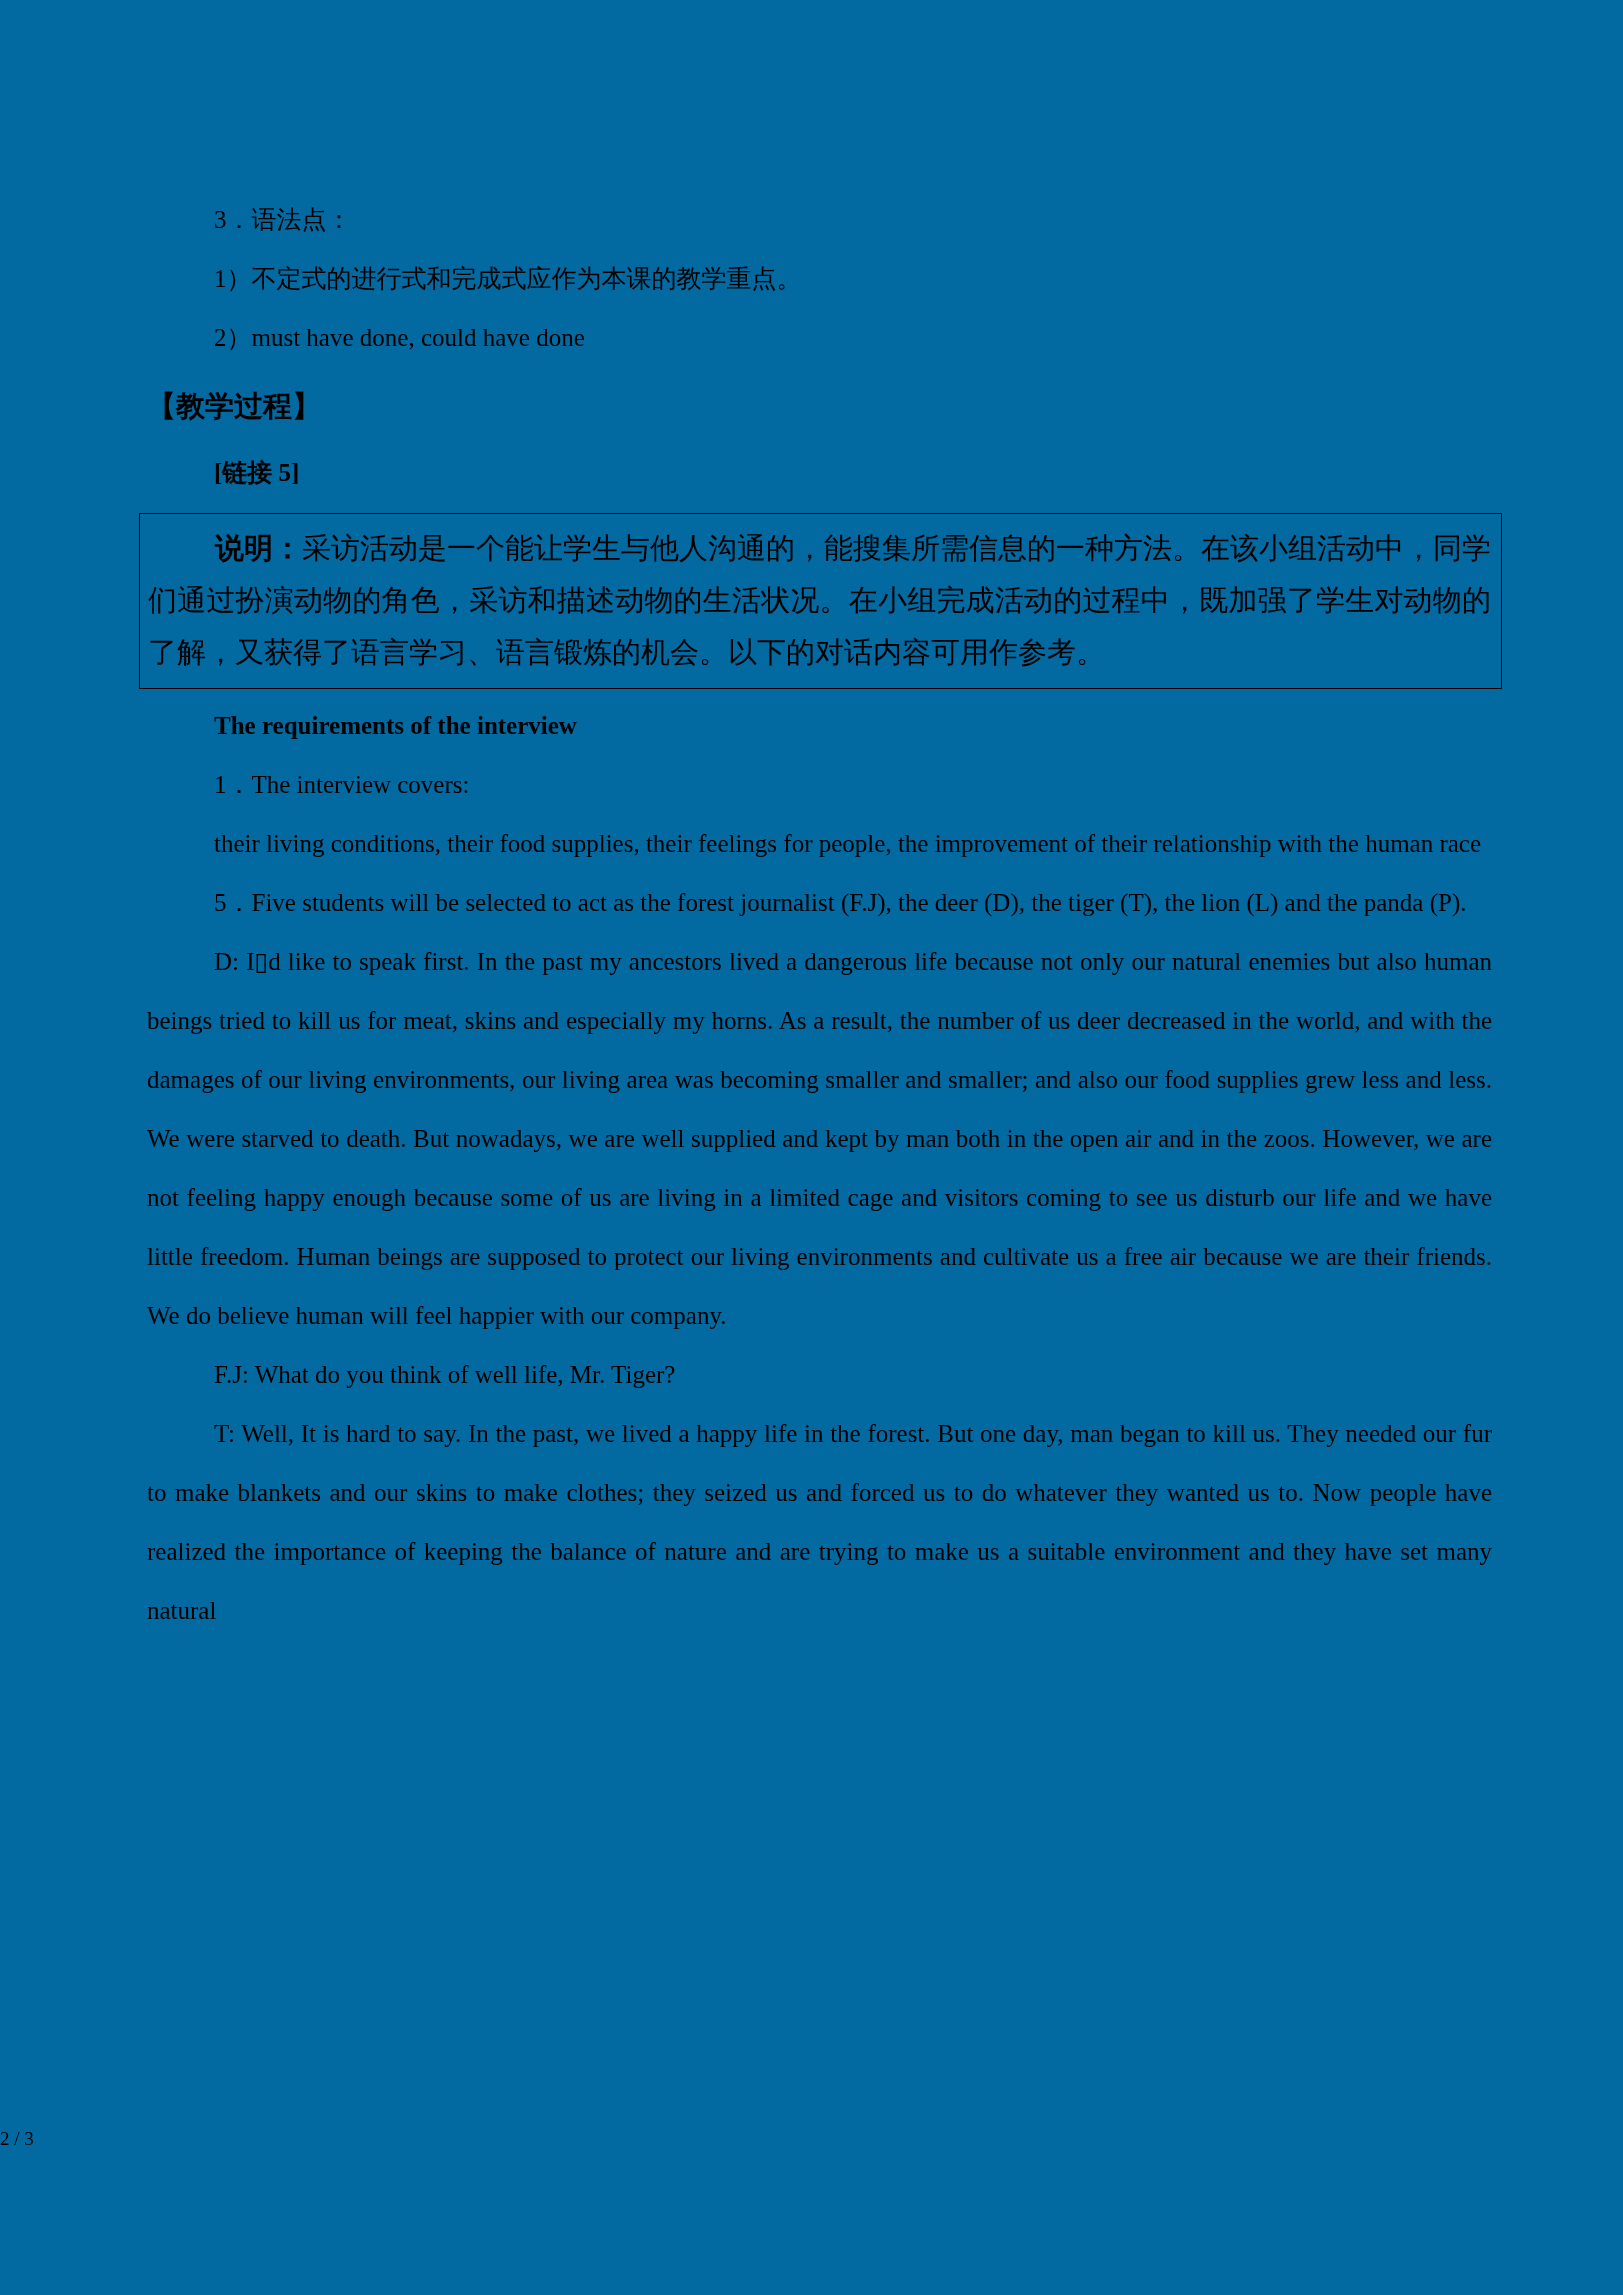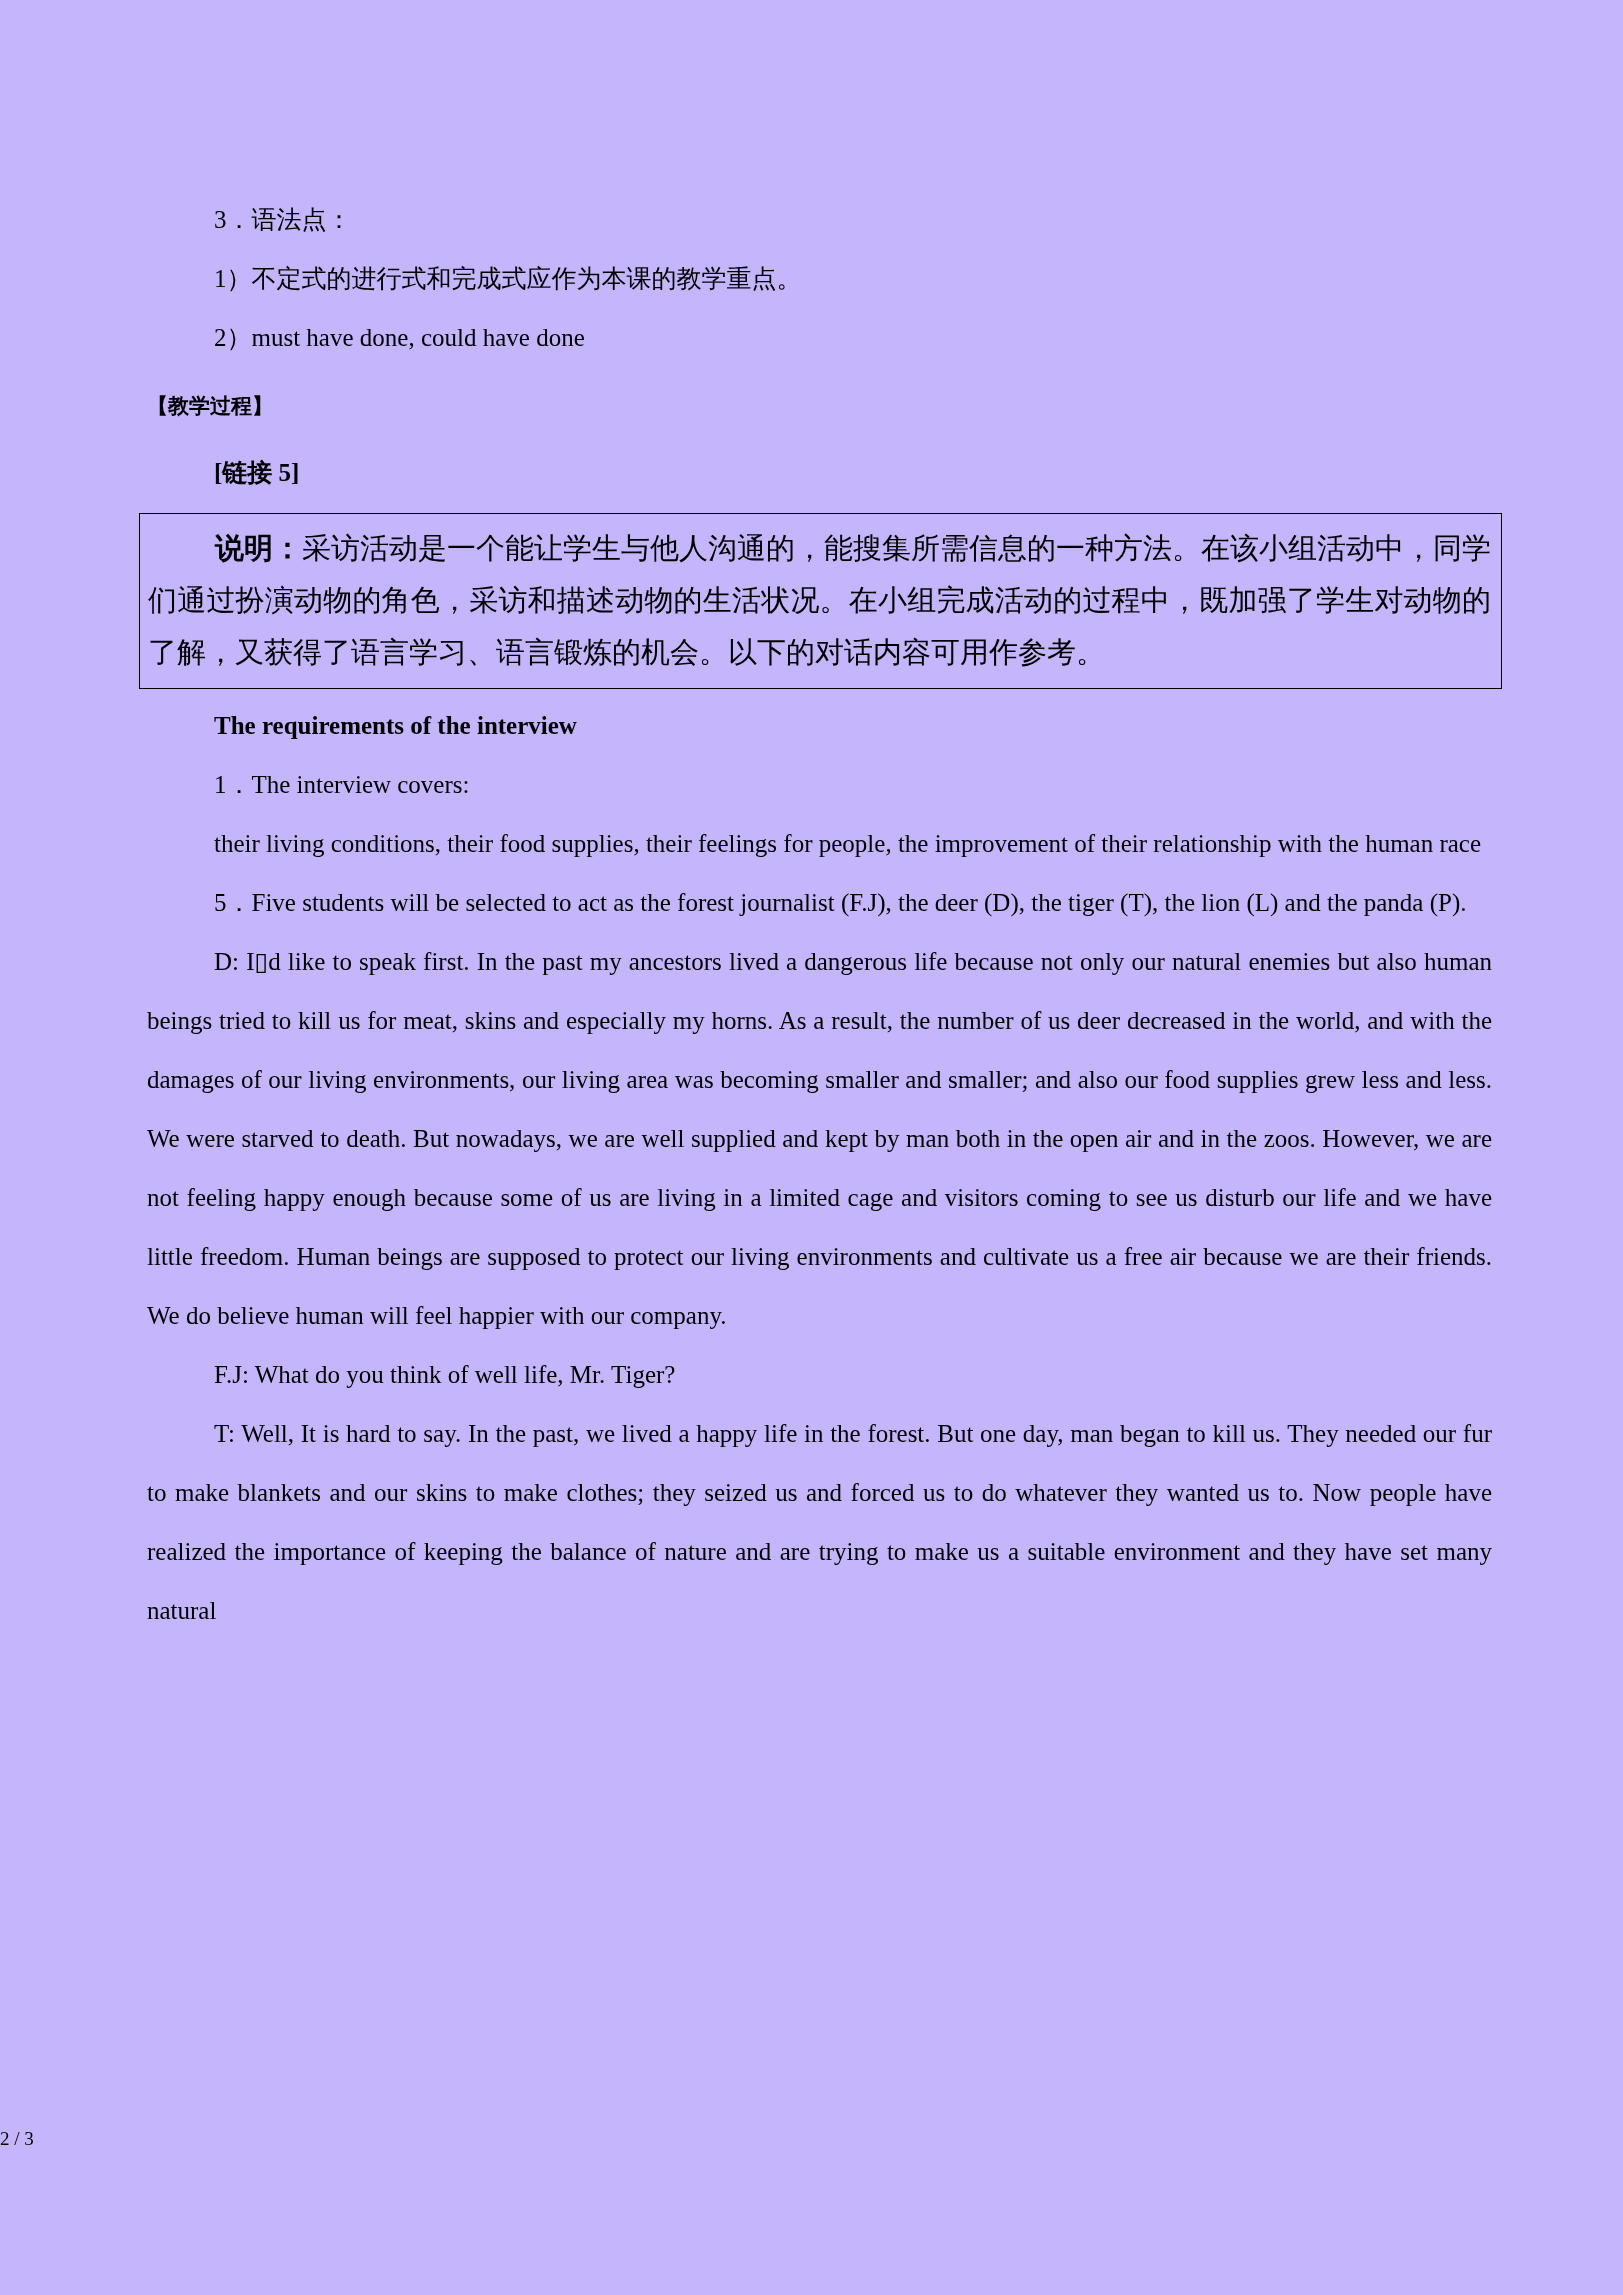--- a/index.html
+++ b/index.html
@@ -9,31 +9,31 @@
     height: 2295px;
     position: relative;
     font-family: "Liberation Serif", "DejaVu Serif", serif;
     color: #000000;
     overflow: hidden;
   }
   .page {
     position: absolute;
     inset: 0;
     padding: 190px 131px 0 147px;
-    background: #c4b5fd;
+    background: #0369a1;
   }
   .para {
     font-size: 25px;
     line-height: 59px;
     text-indent: 67px;
     text-align: justify;
   }
   .bold { font-weight: bold; }
   .section-heading {
-    font-size: 21px;
+    font-size: 29px;
     line-height: 72px;
     font-weight: bold;
     margin: 2.7px 0 1.4px 0;
     text-indent: 0;
   }
   .note-box {
     border: 1.4px solid #000000;
     margin: 11px 0 6.8px -8.2px;
     width: calc(100% + 17.7px);
     padding: 8.2px 9.5px 9.5px 8.2px;

